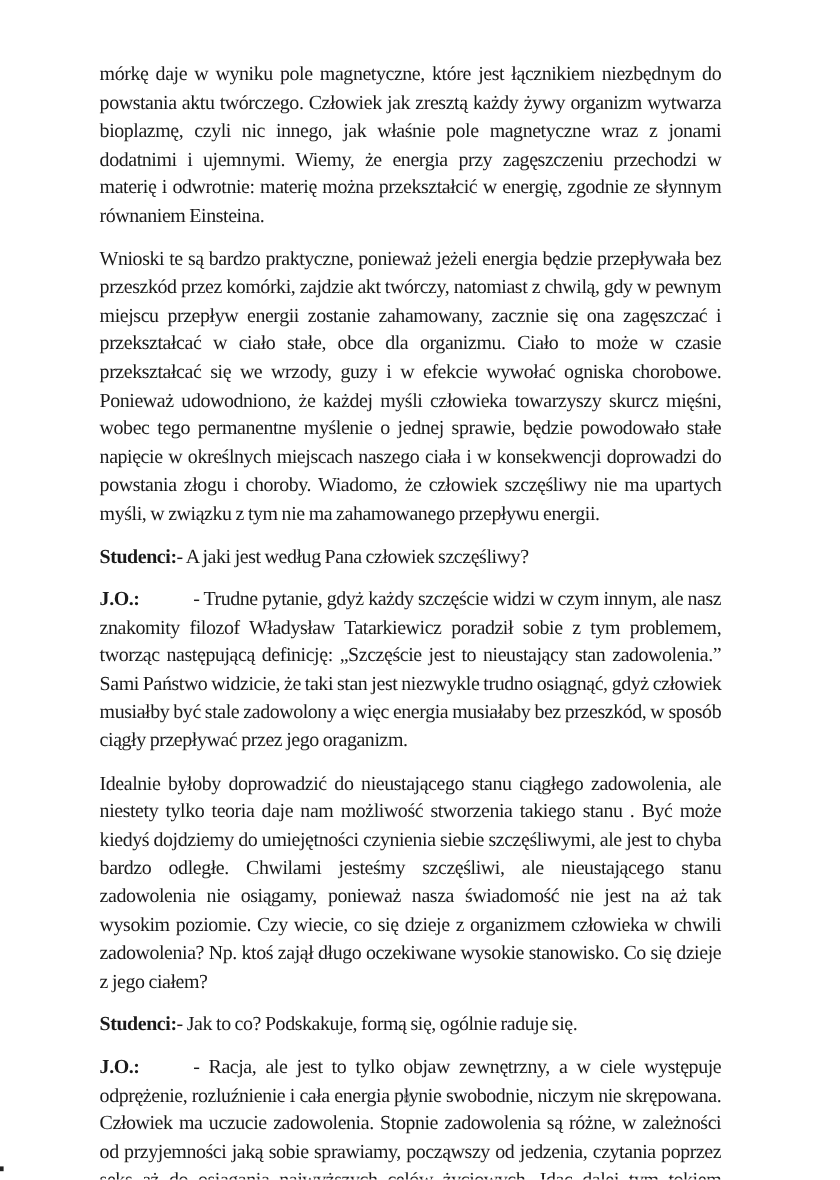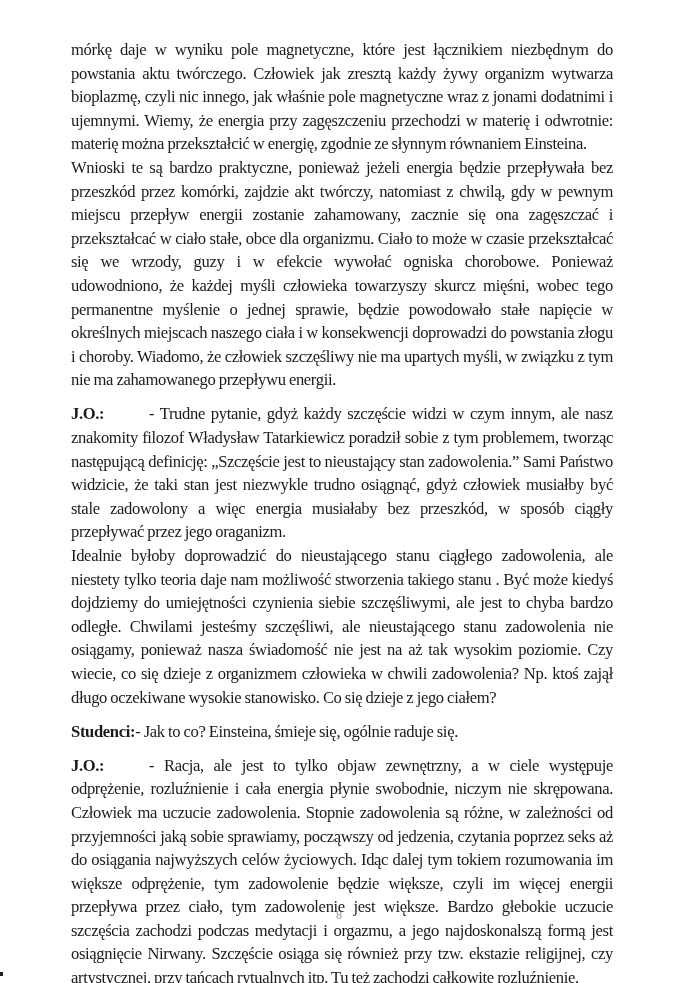--- a/index.html
+++ b/index.html
@@ -19,21 +19,21 @@
       position: absolute;
       left: 71px;
       top: 38px;
       width: 542px;
       font-size: 16.6px;
       line-height: 23.6px;
       letter-spacing: -0.35px;
       word-spacing: -0.5px;
     }
     .para {
-      margin: 0;
+      margin: 12px;
       text-align: justify;
       text-align-last: left;
     }
     .para.gap {
       margin-top: 10.5px;
     }
     .speaker {
       font-weight: bold;
     }
     .speaker.jo {
@@ -63,31 +63,34 @@
 <div class="page">
 
   <p class="para">
     <span>mórkę daje w wyniku pole magnetyczne, które jest łącznikiem niezbędnym do powstania aktu twórczego. Człowiek jak zresztą każdy żywy organizm wytwarza bioplazmę, czyli nic innego, jak właśnie pole magnetyczne wraz z jonami dodatnimi i ujemnymi. Wiemy, że energia przy zagęszczeniu przechodzi w materię i odwrotnie: materię można przekształcić w energię, zgodnie ze słynnym równaniem Einsteina.</span>
   </p>
 
   <p class="para">
     <span>Wnioski te są bardzo praktyczne, ponieważ jeżeli energia będzie przepływała bez przeszkód przez komórki, zajdzie akt twórczy, natomiast z chwilą, gdy w pewnym miejscu przepływ energii zostanie zahamowany, zacznie się ona zagęszczać i przekształcać w ciało stałe, obce dla organizmu. Ciało to może w czasie przekształcać się we wrzody, guzy i w efekcie wywołać ogniska chorobowe. Ponieważ udowodniono, że każdej myśli człowieka towarzyszy skurcz mięśni, wobec tego permanentne myślenie o jednej sprawie, będzie powodowało stałe napięcie w określnych miejscach naszego ciała i w konsekwencji doprowadzi do powstania złogu i choroby. Wiadomo, że człowiek szczęśliwy nie ma upartych myśli, w związku z tym nie ma zahamowanego przepływu energii.</span>
   </p>
 
+  <p class="para gap">
+    <span class="speaker">Studenci:</span><span>- A jaki jest według Pana człowiek szczęśliwy?</span>
+  </p>
 
   <p class="para gap">
     <span class="speaker jo">J.O.:</span><span>- Trudne pytanie, gdyż każdy szczęście widzi w czym innym, ale nasz znakomity filozof Władysław Tatarkiewicz poradził sobie z tym problemem, tworząc następującą definicję: „Szczęście jest to nieustający stan zadowolenia.” Sami Państwo widzicie, że taki stan jest niezwykle trudno osiągnąć, gdyż człowiek musiałby być stale zadowolony a więc energia musiałaby bez przeszkód, w sposób ciągły przepływać przez jego oraganizm.</span>
   </p>
 
   <p class="para">
     <span>Idealnie byłoby doprowadzić do nieustającego stanu ciągłego zadowolenia, ale niestety tylko teoria daje nam możliwość stworzenia takiego stanu . Być może kiedyś dojdziemy do umiejętności czynienia siebie szczęśliwymi, ale jest to chyba bardzo odległe. Chwilami jesteśmy szczęśliwi, ale nieustającego stanu zadowolenia nie osiągamy, ponieważ nasza świadomość nie jest na aż tak wysokim poziomie. Czy wiecie, co się dzieje z organizmem człowieka w chwili zadowolenia? Np. ktoś zajął długo oczekiwane wysokie stanowisko. Co się dzieje z jego ciałem?</span>
   </p>
 
   <p class="para gap">
-    <span class="speaker">Studenci:</span><span>- Jak to co? Einsteina, śmieje się, ogólnie raduje się.</span>
+    <span class="speaker">Studenci:</span><span>- Jak to co? Podskakuje, formą się, ogólnie raduje się.</span>
   </p>
 
   <p class="para gap">
     <span class="speaker jo">J.O.:</span><span>- Racja, ale jest to tylko objaw zewnętrzny, a w ciele występuje odprężenie, rozluźnienie i cała energia płynie swobodnie, niczym nie skrępowana. Człowiek ma uczucie zadowolenia. Stopnie zadowolenia są różne, w zależności od przyjemności jaką sobie sprawiamy, począwszy od jedzenia, czytania poprzez seks aż do osiągania najwyższych celów życiowych. Idąc dalej tym tokiem rozumowania im większe odprężenie, tym zadowolenie będzie większe, czyli im więcej energii przepływa przez ciało, tym zadowolenie jest większe. Bardzo głebokie uczucie szczęścia zachodzi podczas medytacji i orgazmu, a jego najdoskonalszą formą jest osiągnięcie Nirwany. Szczęście osiąga się również przy tzw. ekstazie religijnej, czy artystycznej, przy tańcach rytualnych itp. Tu też zachodzi całkowite rozluźnienie.</span>
   </p>
 
 </div>
 
 <div class="page-number">8</div>
 

